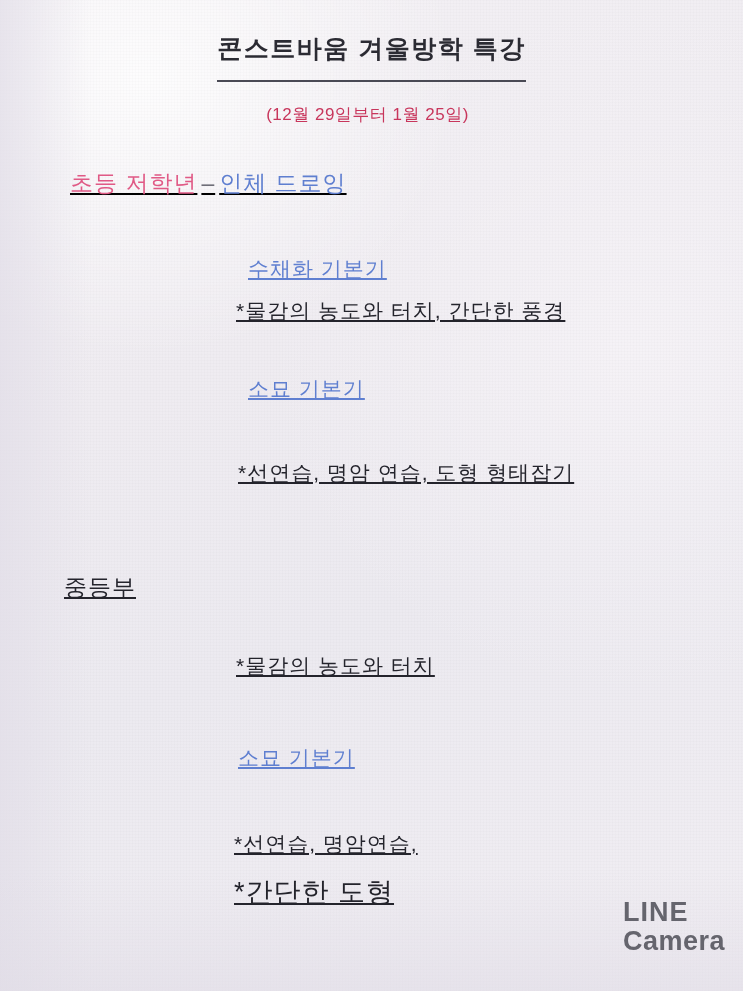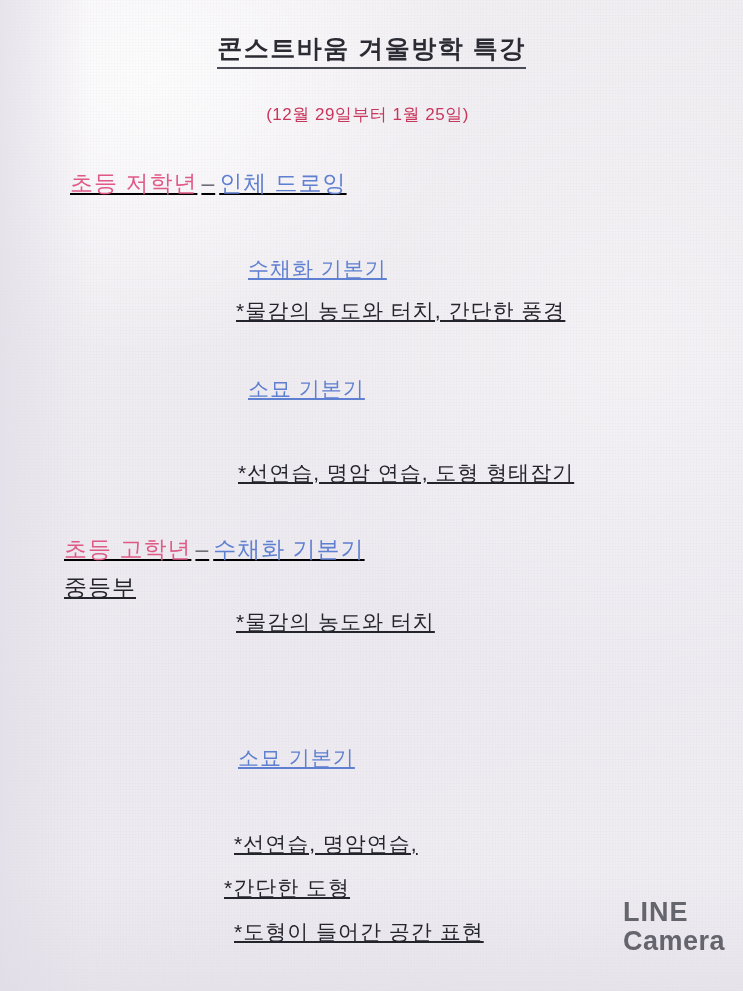--- a/index.html
+++ b/index.html
@@ -50,21 +50,21 @@
     left: 0;
     right: 0;
     text-align: center;
     font-size: 25px;
     letter-spacing: 1.5px;
     color: #2b2b33;
     font-weight: 600;
   }
   .title span.u {
     border-bottom: 2px solid #4a4a55;
-    padding-bottom: 5px;
+    padding-bottom: 18px;
   }
 
   .subtitle {
     position: absolute;
     top: 103px;
     left: 0;
     right: 8px;
     text-align: center;
     font-size: 17px;
     color: #c8365c;
@@ -93,26 +93,26 @@
   .l-wc-h { top: 255px; left: 248px; font-size: 21px; }
   .l-wc-1 { top: 297px; left: 236px; font-size: 21px; }
 
   .l-sketch-h { top: 375px; left: 248px; font-size: 21px; }
   .l-sketch-1 { top: 459px; left: 238px; font-size: 21px; }
 
   .l-grade2 { top: 534px; left: 64px; font-size: 23px; }
   .l-grade2 .sep { color: #6e6e78; margin: 0 4px; }
   .l-middle { top: 572px; left: 64px; font-size: 23px; }
 
-  .l-wc2-1 { top: 608px; left: 236px; font-size: 21px; }
+  .l-wc2-1 { top: 652px; left: 236px; font-size: 21px; }
   .l-wc2-2 { top: 662px; left: 236px; font-size: 21px; }
 
   .l-sketch2-h { top: 744px; left: 238px; font-size: 21px; }
   .l-sketch2-1 { top: 830px; left: 234px; font-size: 21px; }
-  .l-sketch2-2 { top: 874px; left: 224px; font-size: 21px; }
+  .l-sketch2-2 { top: 874px; left: 234px; font-size: 27px; }
   .l-sketch2-3 { top: 918px; left: 234px; font-size: 21px; }
 
   .watermark {
     position: absolute;
     right: 18px;
     bottom: 36px;
     text-align: left;
     color: #5a5a63;
     line-height: 1.05;
     opacity: 0.92;
@@ -147,29 +147,25 @@
   <div class="line l-grade1">
     <span class="pink">초등 저학년</span><span class="sep">–</span><span class="blue">인체 드로잉</span>
   </div>
 
   <div class="line l-wc-h blue">수채화 기본기</div>
   <div class="line l-wc-1 dark">*물감의 농도와 터치, 간단한 풍경</div>
 
   <div class="line l-sketch-h blue">소묘 기본기</div>
   <div class="line l-sketch-1 dark">*선연습, 명암 연습, 도형 형태잡기</div>
 
-  <div class="line l-grade2">
-    <span class="pink">초등 고학년</span><span class="sep">–</span><span class="blue">수채화 기본기</span>
-  </div>
   <div class="line l-middle dark">중등부</div>
 
   <div class="line l-wc2-1 dark">*물감의 농도와 터치</div>
 
   <div class="line l-sketch2-h blue">소묘 기본기</div>
   <div class="line l-sketch2-1 dark">*선연습, 명암연습,</div>
   <div class="line l-sketch2-2 dark">*간단한 도형</div>
-  <div class="line l-sketch2-3 dark">*도형이 들어간 공간 표현</div>
 
   <div class="watermark">
     <span class="wm1">LINE</span>
     <span class="wm2">Camera</span>
   </div>
 </div>
 
 </body></html>

